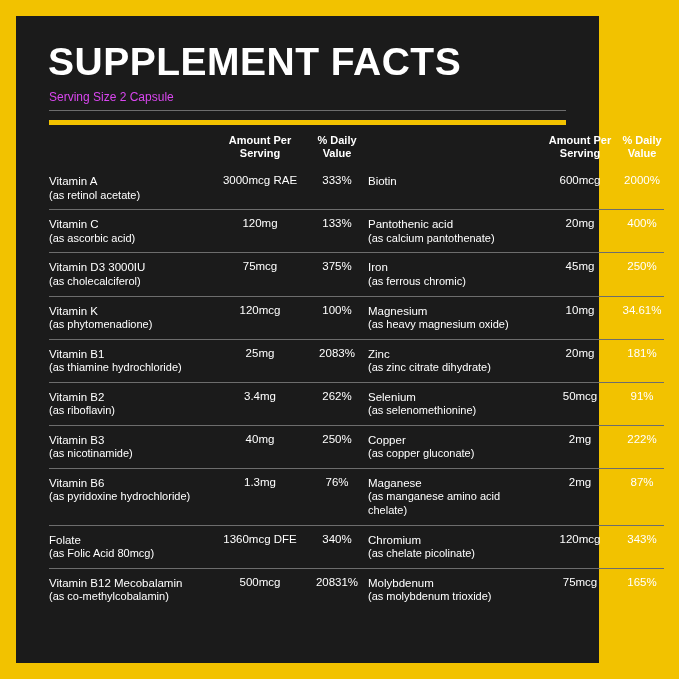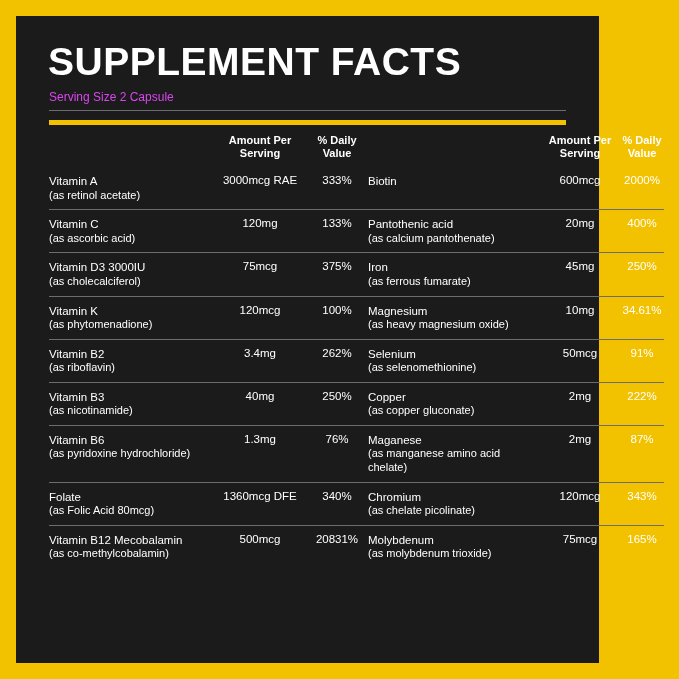--- a/index.html
+++ b/index.html
@@ -161,33 +161,41 @@
             <td class="num amt-cell">120mg</td>
             <td class="num dv-cell">133%</td>
             <td class="nm pad-l"><span>Pantothenic acid</span><span class="sub">(as calcium pantothenate)</span></td>
             <td class="num amt-cell">20mg</td>
             <td class="num dv-cell">400%</td>
           </tr>
           <tr>
             <td class="nm"><span>Vitamin D3 3000IU</span><span class="sub">(as cholecalciferol)</span></td>
             <td class="num amt-cell">75mcg</td>
             <td class="num dv-cell">375%</td>
-            <td class="nm pad-l"><span>Iron</span><span class="sub">(as ferrous fumarate)</span></td>
+            <td class="nm pad-l"><span>Iron</span><span class="sub">(as ferrous chromic)</span></td>
             <td class="num amt-cell">45mg</td>
             <td class="num dv-cell">250%</td>
           </tr>
           <tr>
             <td class="nm"><span>Vitamin K</span><span class="sub">(as phytomenadione)</span></td>
             <td class="num amt-cell">120mcg</td>
             <td class="num dv-cell">100%</td>
             <td class="nm pad-l"><span>Magnesium</span><span class="sub">(as heavy magnesium oxide)</span></td>
             <td class="num amt-cell">10mg</td>
             <td class="num dv-cell">34.61%</td>
           </tr>
           <tr>
+            <td class="nm"><span>Vitamin B1</span><span class="sub">(as thiamine hydrochloride)</span></td>
+            <td class="num amt-cell">25mg</td>
+            <td class="num dv-cell">2083%</td>
+            <td class="nm pad-l"><span>Zinc</span><span class="sub">(as zinc citrate dihydrate)</span></td>
+            <td class="num amt-cell">20mg</td>
+            <td class="num dv-cell">181%</td>
+          </tr>
+          <tr>
             <td class="nm"><span>Vitamin B2</span><span class="sub">(as riboflavin)</span></td>
             <td class="num amt-cell">3.4mg</td>
             <td class="num dv-cell">262%</td>
             <td class="nm pad-l"><span>Selenium</span><span class="sub">(as selenomethionine)</span></td>
             <td class="num amt-cell">50mcg</td>
             <td class="num dv-cell">91%</td>
           </tr>
           <tr>
             <td class="nm"><span>Vitamin B3</span><span class="sub">(as nicotinamide)</span></td>
             <td class="num amt-cell">40mg</td>

